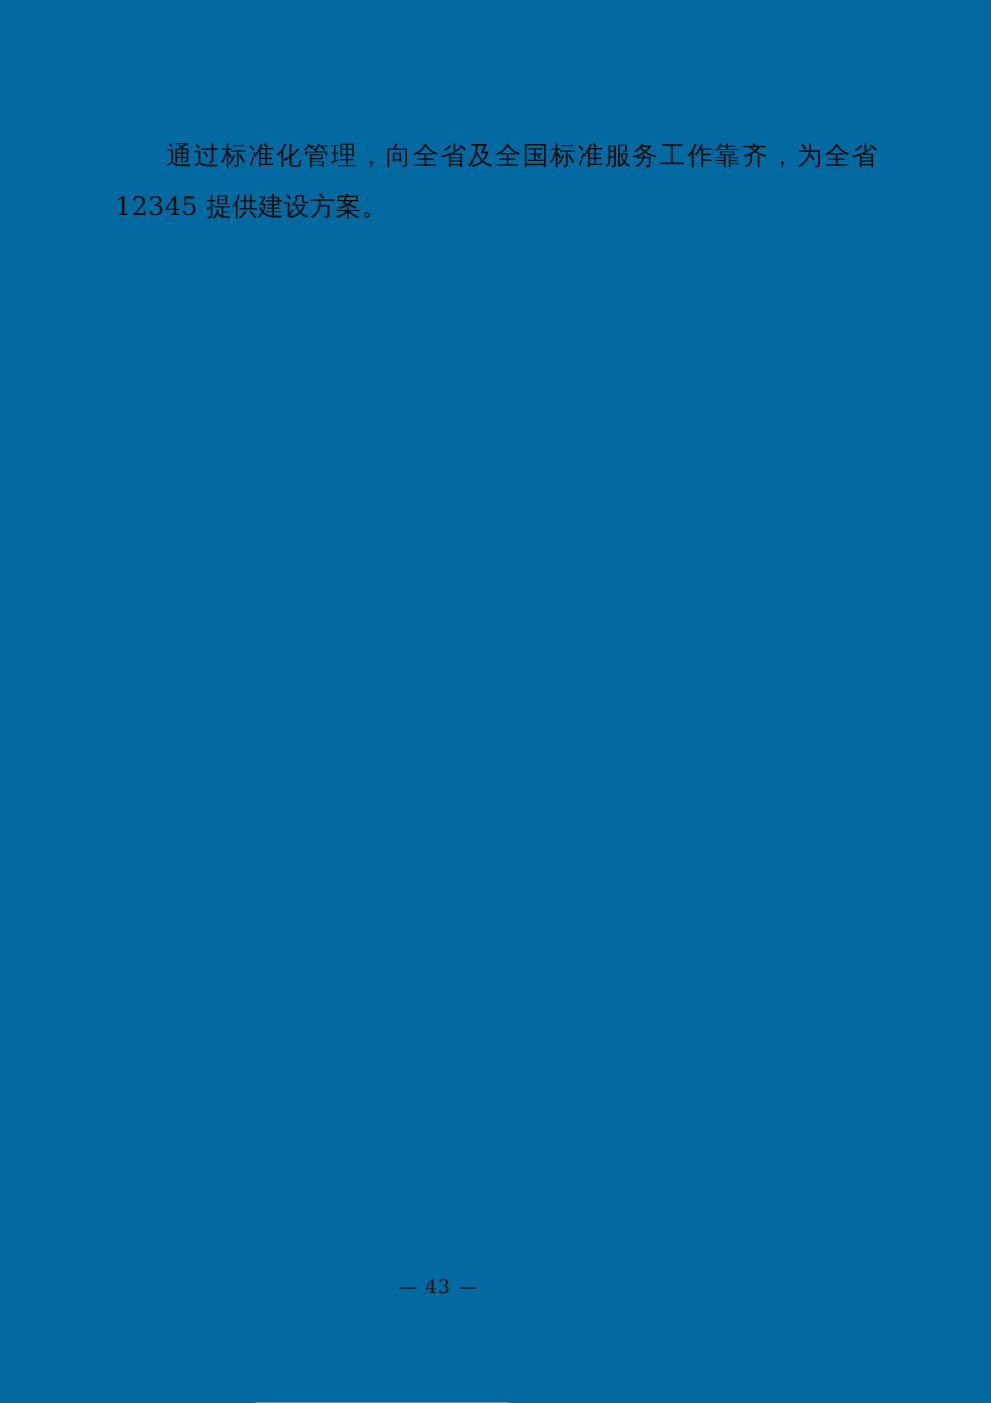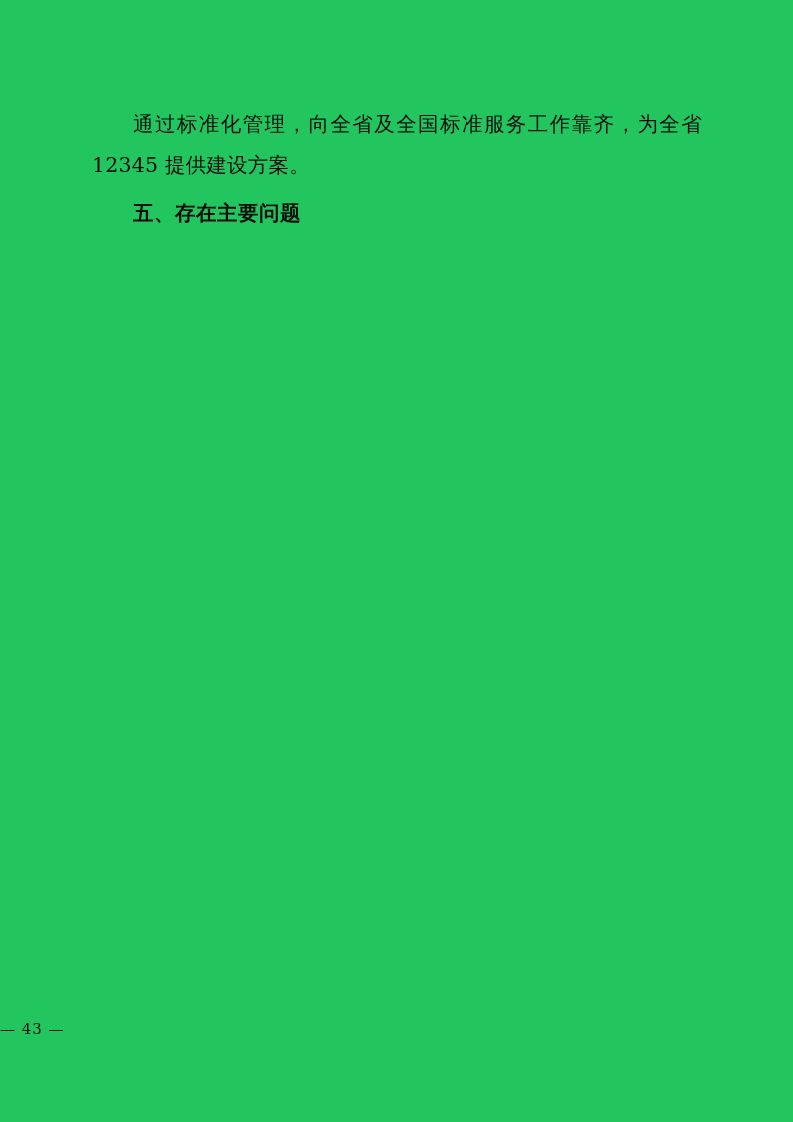--- a/index.html
+++ b/index.html
@@ -14,21 +14,21 @@
     font-family: "DejaVu Serif", "Liberation Serif", serif;
     color: #0d0d0d;
     overflow: hidden;
   }
   .page {
     position: absolute;
     left: 0;
     top: 0;
     width: 793px;
     height: 1122px;
-    background: #22c55e;
+    background: #0369a1;
   }
   .content {
     position: absolute;
     left: 92px;
     top: 104px;
     width: 610px;
   }
   .para {
     font-size: 20.5px;
     line-height: 41px;
@@ -50,41 +50,40 @@
     letter-spacing: 0.5px;
   }
   .block-gap {
     height: 7px;
   }
   .page-number {
     position: absolute;
     left: 0;
     top: 1020px;
     width: 793px;
-    text-align: left;
+    text-align: center;
     padding-right: 92px;
     box-sizing: border-box;
     font-size: 15px;
     font-family: "DejaVu Serif", "Liberation Serif", serif;
     color: #111;
     letter-spacing: 1px;
   }
 </style>
 </head>
 <body>
 
 <div class="page">
 
   <div class="content">
 
     <p class="para indent">通过标准化管理，向全省及全国标准服务工作靠齐，为全省 12345 提供建设方案。</p>
 
     <div class="block-gap"></div>
 
-    <h2 class="heading">五、存在主要问题</h2>
 
 
     <div class="block-gap"></div>
 
 
 
   </div>
 
   <div class="page-number">— 43 —</div>
 

